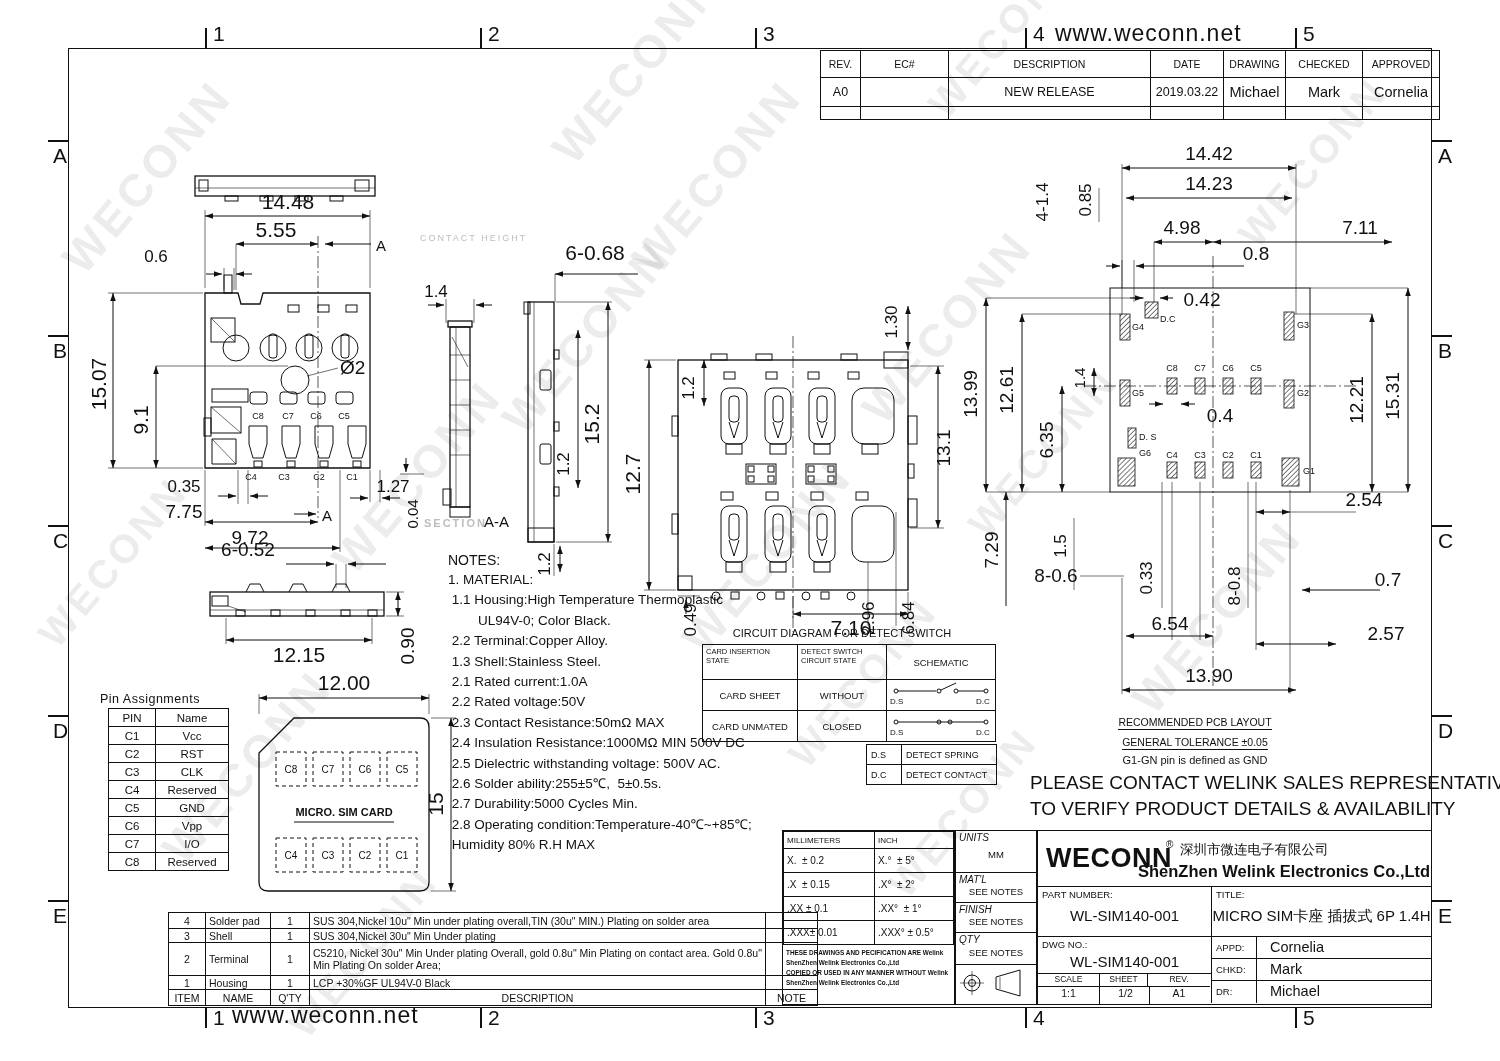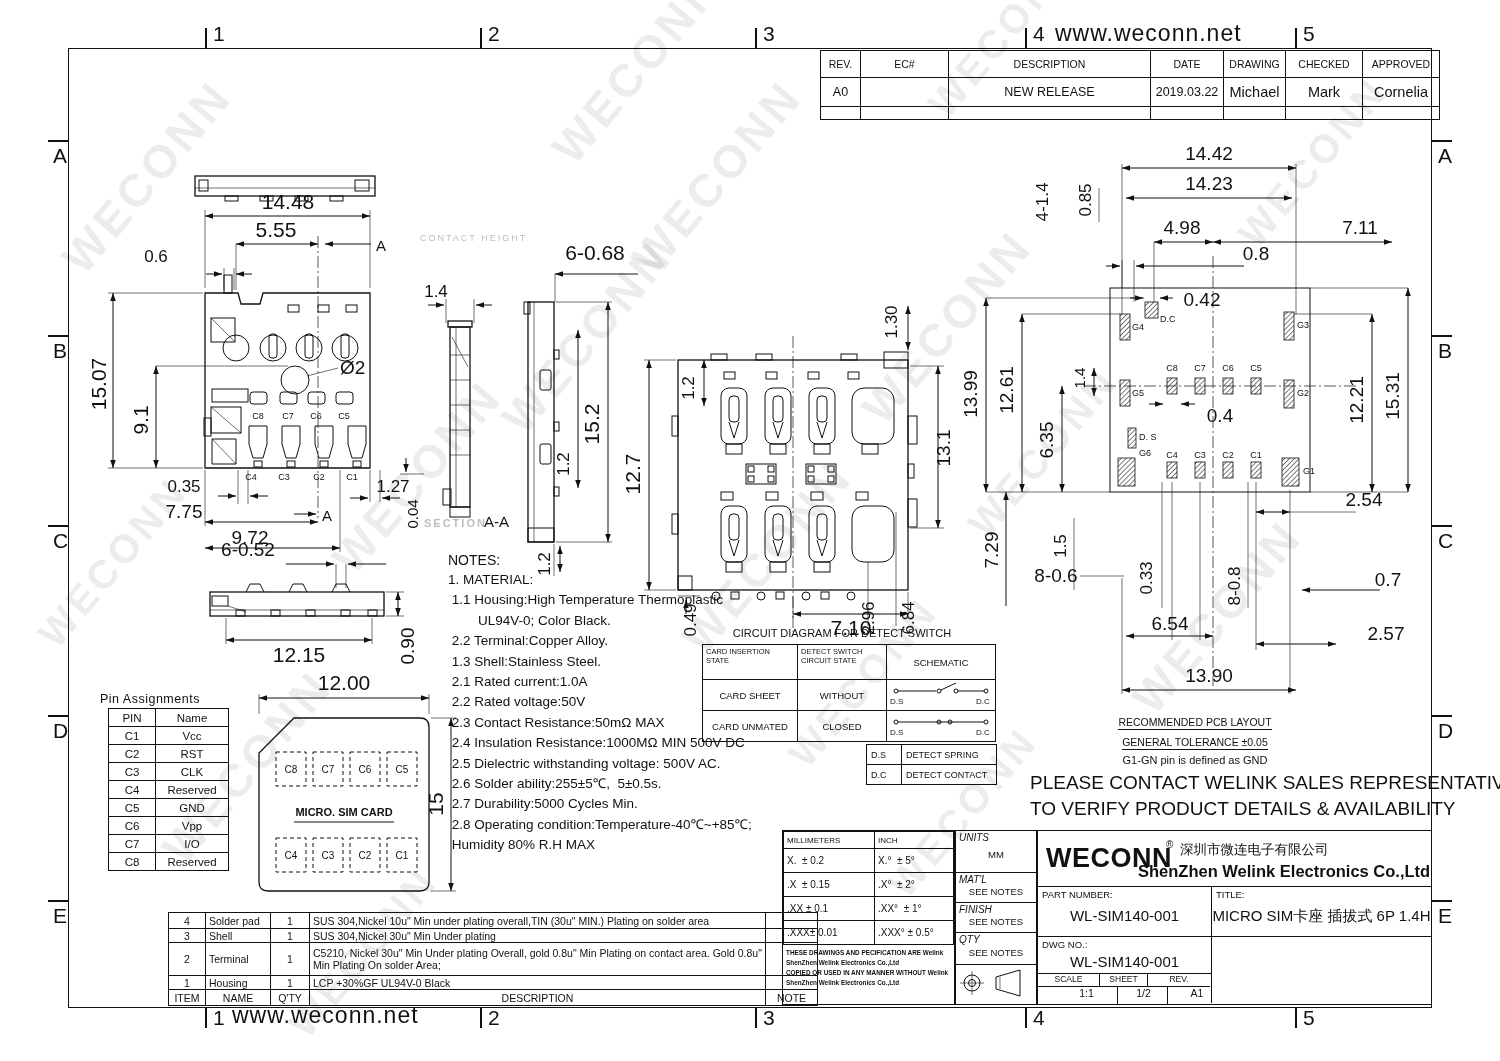--- a/index.html
+++ b/index.html
@@ -70,21 +70,21 @@
   .tb .co{position:absolute;left:100px;top:31px;font-size:16.5px;font-weight:700;}
   .tb .band2{position:relative;height:50px;border-bottom:1.2px solid #111;box-sizing:border-box;}
   .tb .cellL{position:absolute;left:0;top:0;bottom:0;width:174px;border-right:1.2px solid #111;box-sizing:border-box;}
   .tb .cellR{position:absolute;left:174px;top:0;bottom:0;right:0;}
   .tb .slab{position:absolute;left:4px;top:2px;font-size:9.5px;}
   .tb .bigv{position:absolute;left:0;right:0;top:20px;text-align:center;font-size:15px;}
   .tb .band3{position:relative;height:66px;}
   .tb .dwgv{position:absolute;left:0;right:0;top:16px;text-align:center;font-size:15px;}
   .tb .strip{position:absolute;left:0;bottom:0;width:174px;height:30px;border-top:1.2px solid #111;border-right:1.2px solid #111;box-sizing:border-box;}
   .tb .strip .sc{position:absolute;top:0;height:13px;border-right:1px solid #111;border-bottom:1px solid #111;box-sizing:border-box;font-size:8.5px;text-align:center;}
-  .tb .strip .sv{position:absolute;top:13px;height:17px;border-right:1px solid #111;box-sizing:border-box;font-size:10.5px;text-align:center;margin-left:18px;}
+  .tb .strip .sv{position:absolute;top:13px;height:17px;border-right:1px solid #111;box-sizing:border-box;font-size:10.5px;text-align:center;}
   .tb .sign{position:absolute;left:174px;right:0;top:0;bottom:0;}
   .tb .srow{position:relative;height:22px;border-bottom:1px solid #111;box-sizing:border-box;}
   .tb .srow:last-child{border-bottom:none;}
   .tb .sl{position:absolute;left:0;top:0;bottom:0;width:45px;border-right:1px solid #111;font-size:9.5px;padding:5px 0 0 4px;box-sizing:border-box;}
   .tb .sn{position:absolute;left:58px;top:2px;font-size:14.5px;}
   
   svg{overflow:visible;}
   svg text{font-family:"Liberation Sans",sans-serif;fill:#111;}
   .mid{text-anchor:middle;}
   .d21{font-size:21px;} .d19{font-size:19px;} .d17{font-size:17px;} .d15{font-size:15px;}
@@ -876,16 +876,30 @@
         <span class="dwgv">WL-SIM140-001</span>
       </div>
       <div class="strip">
         <span class="sc" style="left:0;width:62px">SCALE</span>
         <span class="sc" style="left:62px;width:48px">SHEET</span>
         <span class="sc" style="left:110px;width:62px;border-right:none">REV.</span>
         <span class="sv" style="left:0;width:62px">1:1</span>
         <span class="sv" style="left:64px;width:48px">1/2</span>
         <span class="sv" style="left:110px;width:62px;border-right:none">A1</span>
       </div>
+      <div class="sign">
+        <div class="srow">
+          <span class="sl">APPD:</span>
+          <span class="sn">Cornelia</span>
+        </div>
+        <div class="srow">
+          <span class="sl">CHKD:</span>
+          <span class="sn">Mark</span>
+        </div>
+        <div class="srow">
+          <span class="sl">DR:</span>
+          <span class="sn">Michael</span>
+        </div>
+      </div>
     </div>
   </div>
 
 </div>
 
 </body></html>

